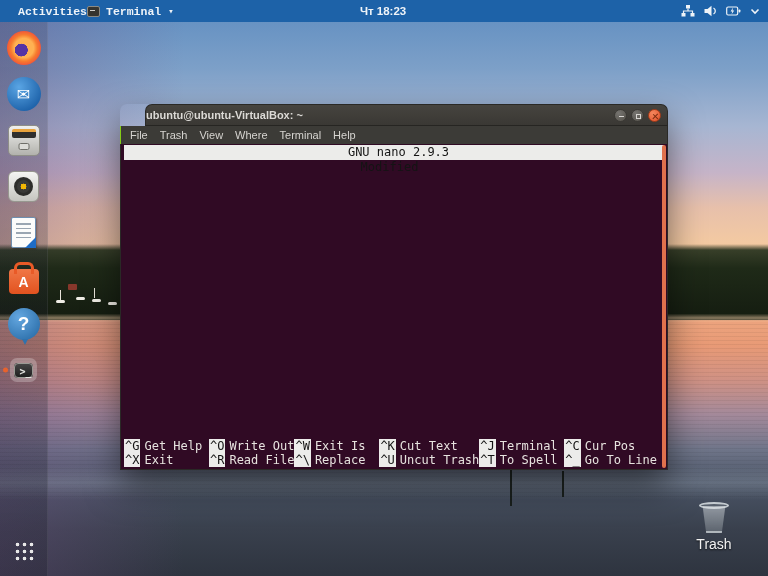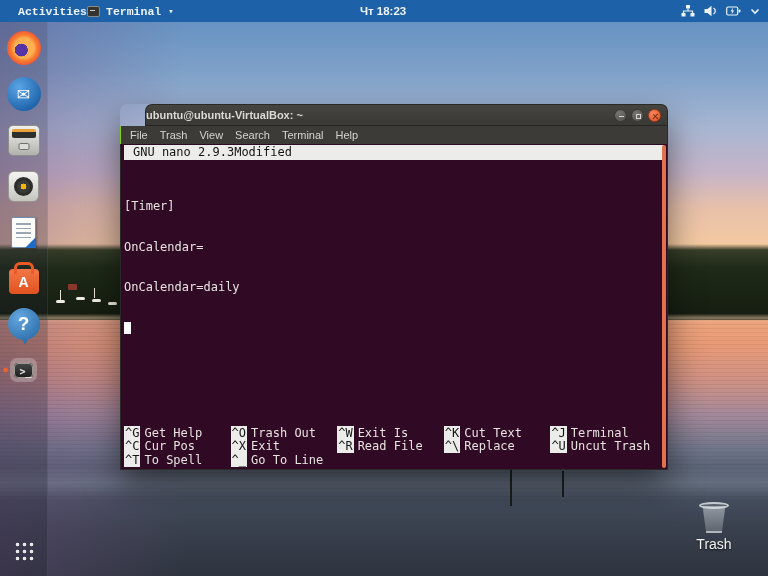--- a/index.html
+++ b/index.html
@@ -110,29 +110,29 @@
   .wbtn .x1, .wbtn .x2 { position:absolute; left:3px; top:5.6px; width:6.5px; height:1.4px; background:#7c2c10; }
   .wbtn .x1 { transform:rotate(45deg); } .wbtn .x2 { transform:rotate(-45deg); }
   .menubar { height:18px; background:#3c3b37; border-left:1px solid #84cc16; border-right:1px solid #2a2926;
     display:flex; align-items:center; gap:12px; padding-left:9px; font-size:11px; color:#d6d4d0; }
   .menubar span { cursor:default; }
 
   .term { position:absolute; left:0; right:0; top:40px; bottom:0; background:#300a24;
     border-left:1px solid #2a2926; border-right:1px solid #2a2926; border-bottom:1px solid #2a2926;
     font-family:"DejaVu Sans Mono","Liberation Mono", monospace; font-size:12px; color:#e7e3df; }
   .nano-header { position:absolute; left:3px; right:3px; top:1px; height:15px;
-    background:#ececea; color:#141414; display:flex; align-items:center; line-height:15px; }
+    background:#ececea; color:#141414; display:flex; align-items:center; line-height:15px;flex-direction:column; }
   .nh-version { padding-left:9px; white-space:pre; }
   .nh-path { flex:1; text-align:center; white-space:nowrap; overflow:hidden; }
   .nh-status { padding-right:9px; }
   .buffer { position:absolute; left:3px; top:29px; line-height:13.5px; white-space:pre; }
   .cursor { display:inline-block; width:7px; height:12px; background:#ffffff; vertical-align:-2px; }
   .scrollbar { position:absolute; right:1px; top:1px; bottom:1px; width:4px; background:#e0714d; border-radius:2px; }
   .nano-shortcuts { position:absolute; left:3px; right:10px; bottom:2px;
-    display:grid; grid-template-columns:repeat(5,1fr); grid-auto-rows:13.5px; line-height:13.5px; }
+    display:grid; grid-template-columns:repeat(6,1fr); grid-auto-rows:13.5px; line-height:13.5px; }
   .sc-cell { white-space:nowrap; overflow:visible; }
   .sc-key { background:#ececea; color:#141414; padding:0 1px; margin-right:4px; }
 
   
   .trash { position:absolute; left:688px; top:502px; width:52px; text-align:center; z-index:5; }
   .trash-rim { width:30px; height:7px; margin:0 auto; border-radius:50%;
     border:2px solid rgba(215,222,226,0.85); background:rgba(120,128,134,0.4); }
   .trash-body { width:26px; height:27px; margin:-3px auto 3px;
     background:linear-gradient(180deg, rgba(225,230,233,0.50), rgba(140,148,155,0.45));
     clip-path:polygon(6% 0, 94% 0, 80% 100%, 20% 100%);
@@ -249,43 +249,37 @@
         <span class="wbtn close">
             <span class="x1"></span>
             <span class="x2"></span>
           </span>
       </span>
     </div>
     <div class="menubar">
       <span>File</span>
       <span>Trash</span>
       <span>View</span>
-      <span>Search</span>
+      <span>Where</span>
       <span>Terminal</span>
       <span>Help</span>
     </div>
 
     <div class="term">
       <div class="nano-header">
         <span class="nh-version">GNU nano 2.9.3</span>
         <span class="nh-status">Modified</span>
       </div>
 
-      <div class="buffer">
-        <div>[Timer]</div>
-        <div>OnCalendar=</div>
-        <div>OnCalendar=daily</div>
-        <div><span class="cursor"></span></div>
-      </div>
 
       <div class="scrollbar"></div>
 
       <div class="nano-shortcuts">
         <span class="sc-cell"><span class="sc-key">^G</span><span>Get Help</span></span>
-        <span class="sc-cell"><span class="sc-key">^O</span><span>Trash Out</span></span>
+        <span class="sc-cell"><span class="sc-key">^O</span><span>Write Out</span></span>
         <span class="sc-cell"><span class="sc-key">^W</span><span>Exit Is</span></span>
         <span class="sc-cell"><span class="sc-key">^K</span><span>Cut Text</span></span>
         <span class="sc-cell"><span class="sc-key">^J</span><span>Terminal</span></span>
         <span class="sc-cell"><span class="sc-key">^C</span><span>Cur Pos</span></span>
         <span class="sc-cell"><span class="sc-key">^X</span><span>Exit</span></span>
         <span class="sc-cell"><span class="sc-key">^R</span><span>Read File</span></span>
         <span class="sc-cell"><span class="sc-key">^\</span><span>Replace</span></span>
         <span class="sc-cell"><span class="sc-key">^U</span><span>Uncut Trash</span></span>
         <span class="sc-cell"><span class="sc-key">^T</span><span>To Spell</span></span>
         <span class="sc-cell"><span class="sc-key">^_</span><span>Go To Line</span></span>

